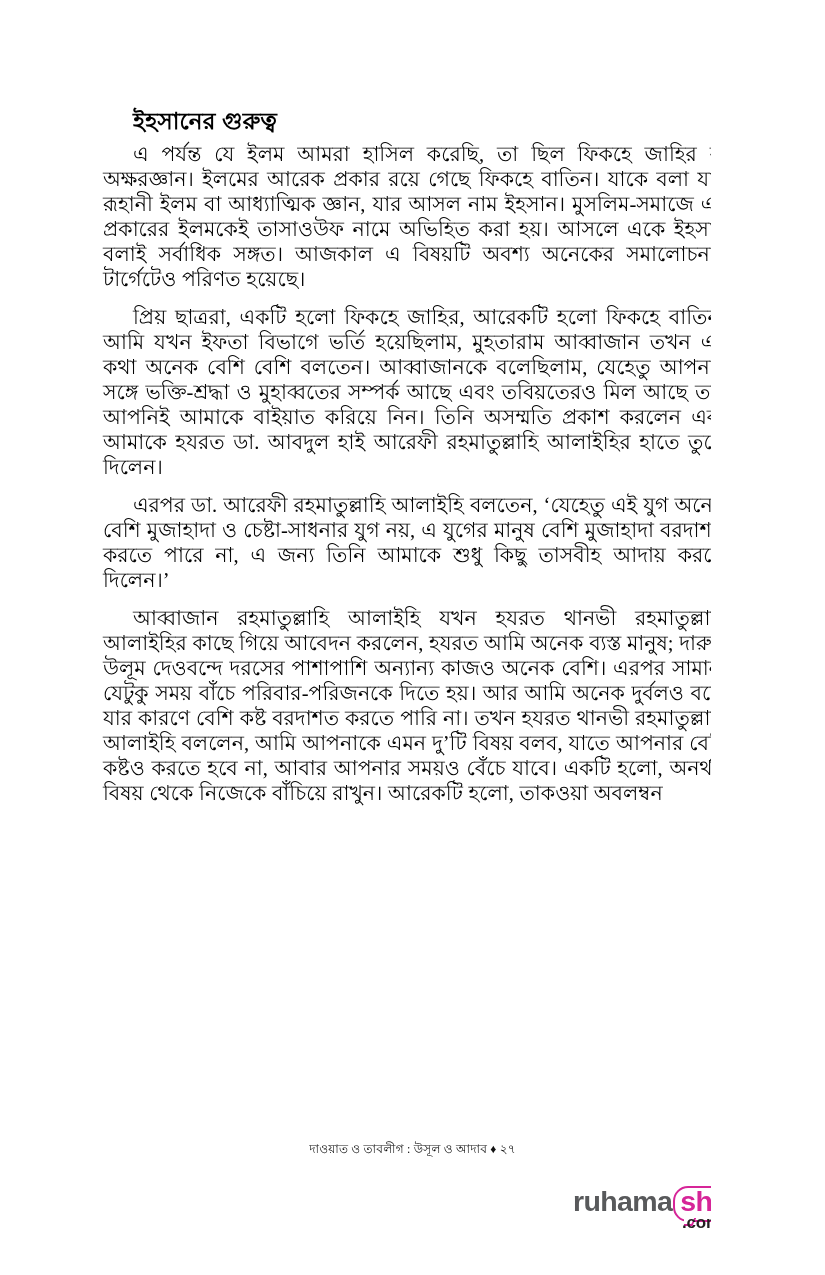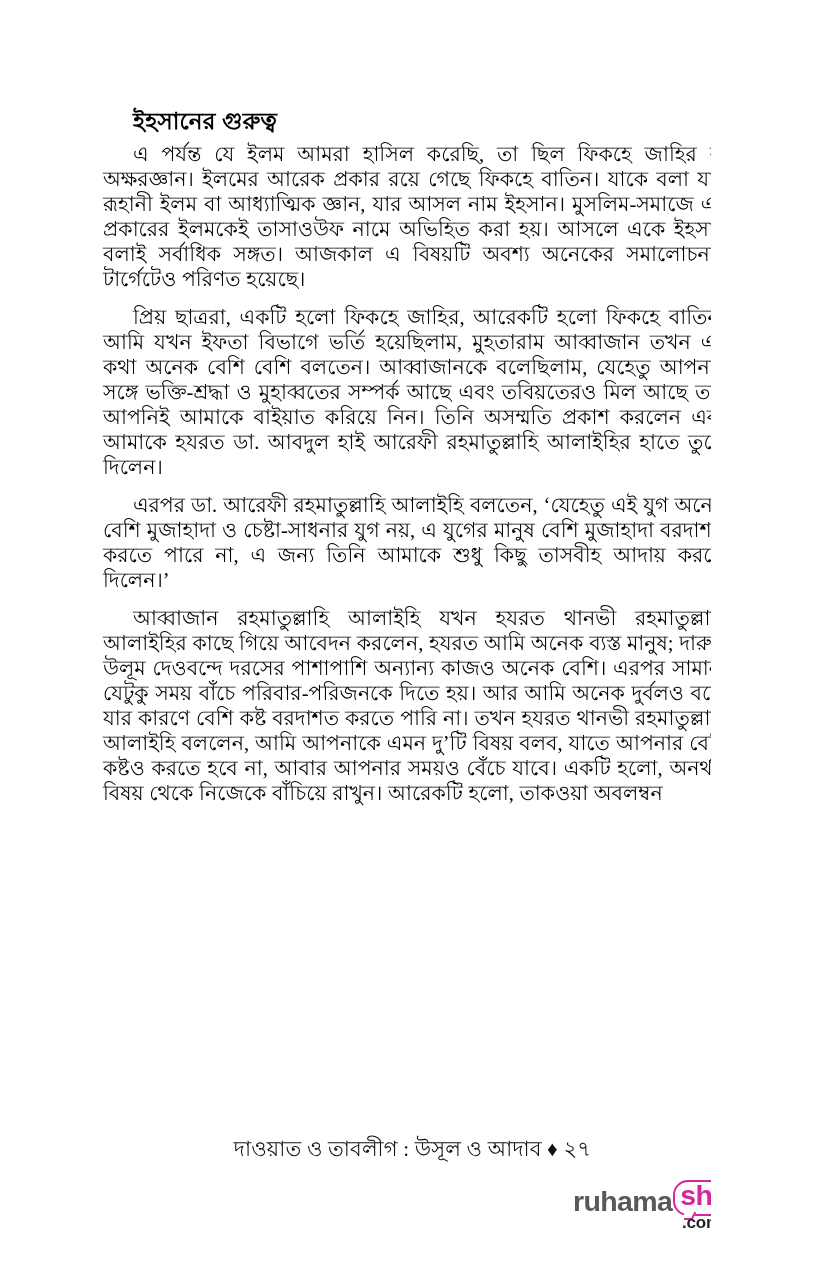--- a/index.html
+++ b/index.html
@@ -60,39 +60,39 @@
   }
 
   
   .page-footer {
     position: absolute;
     left: 0;
     top: 1137px;
     width: 825px;
     text-align: center;
     font-family: "Liberation Serif", "DejaVu Serif", serif;
-    font-size: 21px;
+    font-size: 12px;
     line-height: 24px;
     color: #111111;
     letter-spacing: 0.2px;
   }
 
   
   .watermark {
     position: absolute;
     left: 573px;
     top: 1186px;
     width: 216px;
     height: 56px;
     user-select: none;
   }
   .logo-row {
     position: relative;
     display: flex;
-    align-items: flex-end;
+    align-items: flex-start;
     height: 30px;
   }
   .logo-word {
     font-family: "Liberation Sans", "DejaVu Sans", sans-serif;
     font-size: 28.5px;
     line-height: 30px;
     font-weight: bold;
     color: #58595b;
     letter-spacing: -0.6px;
   }

